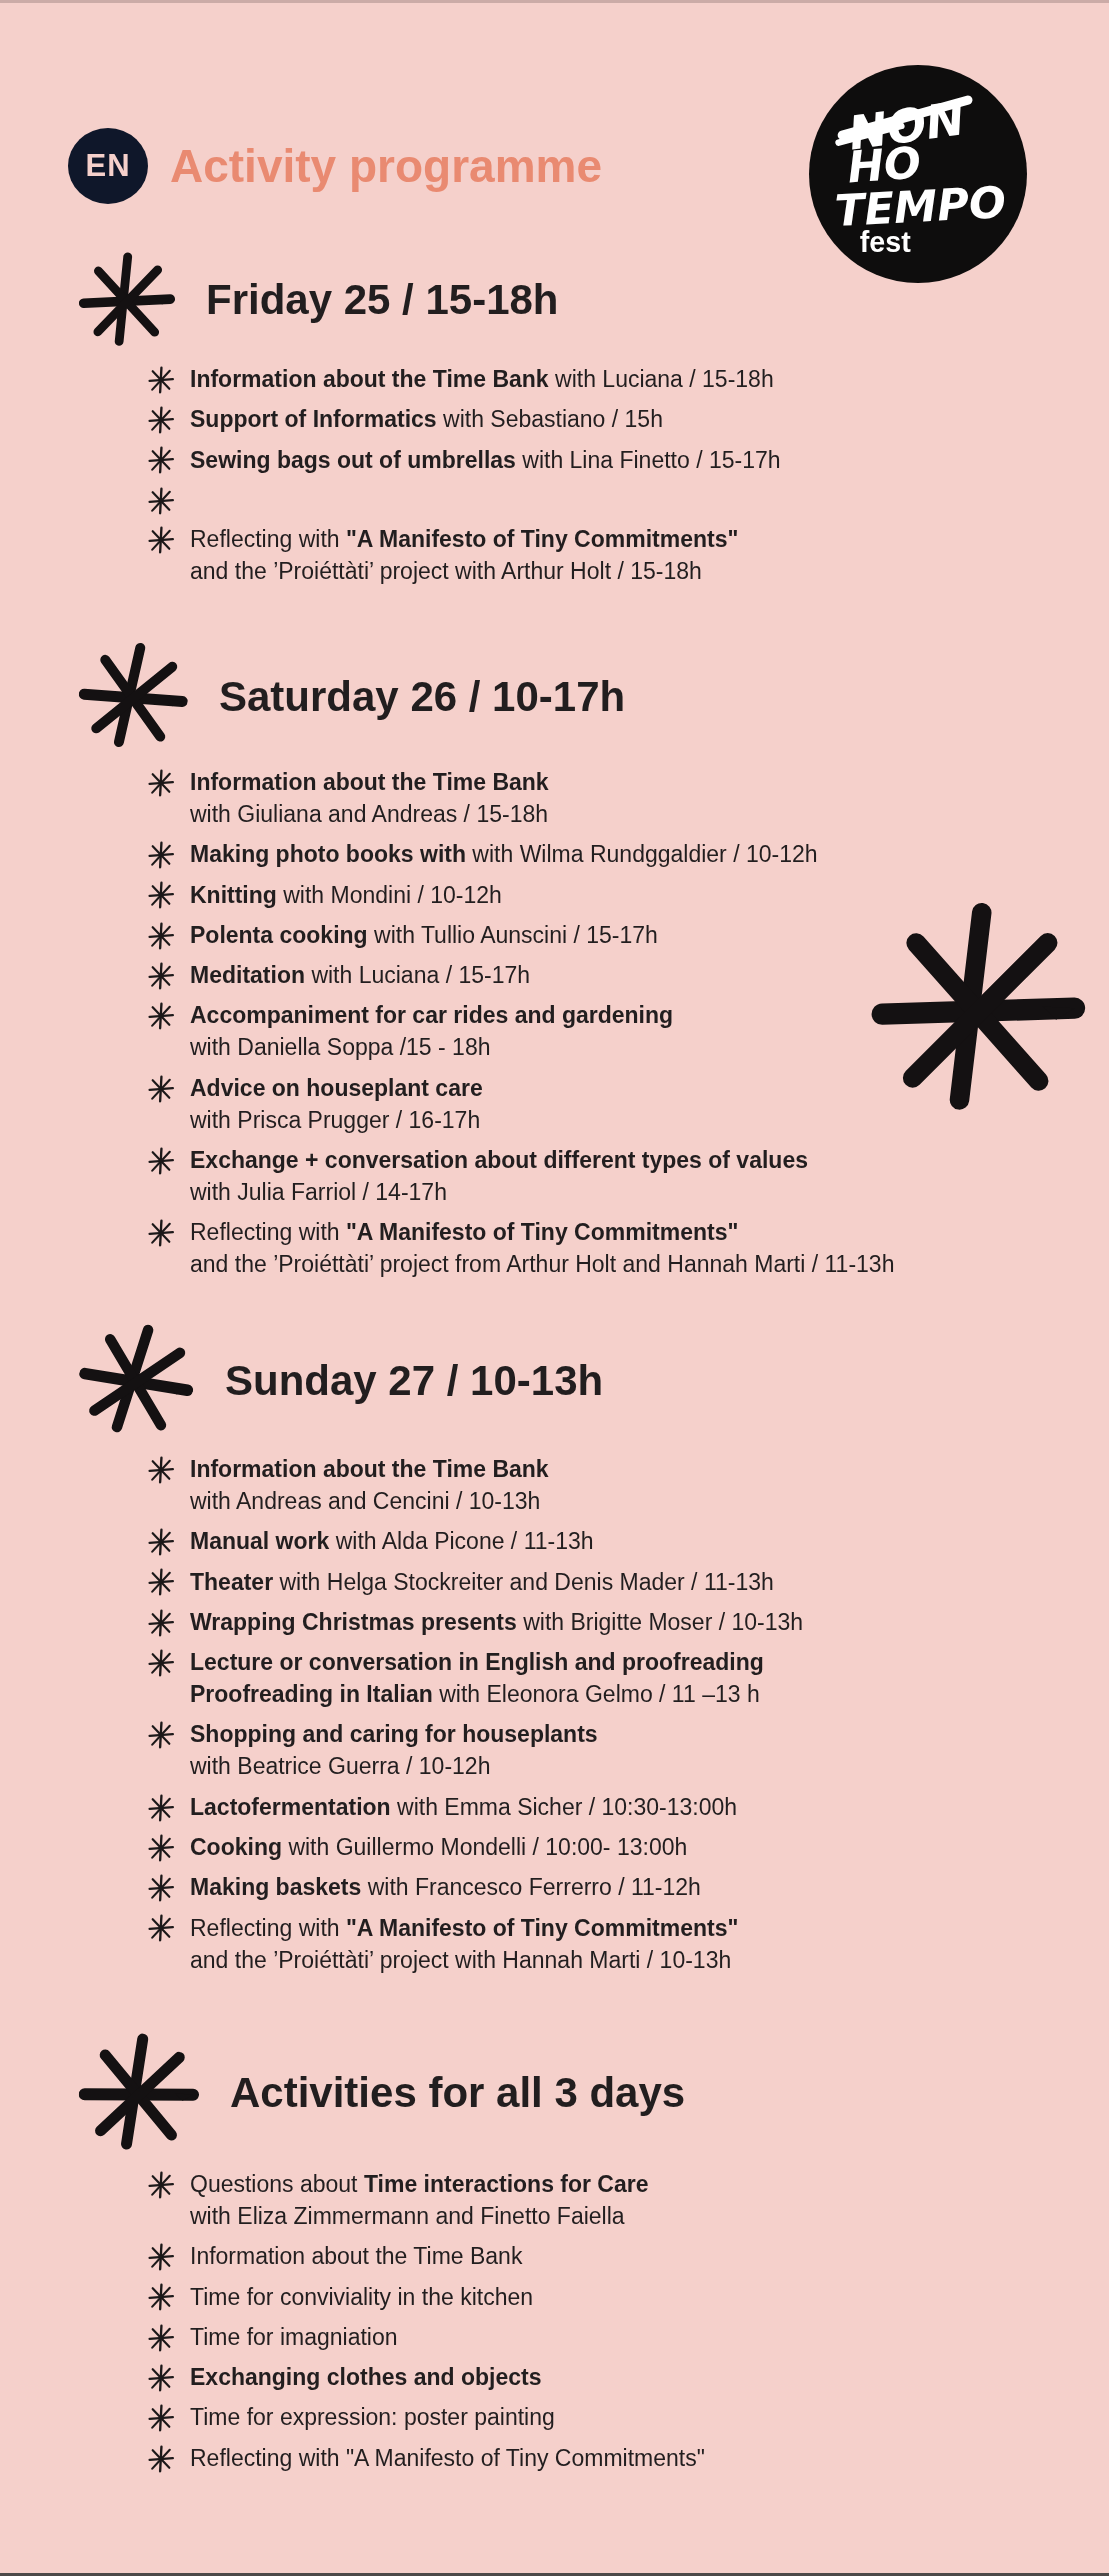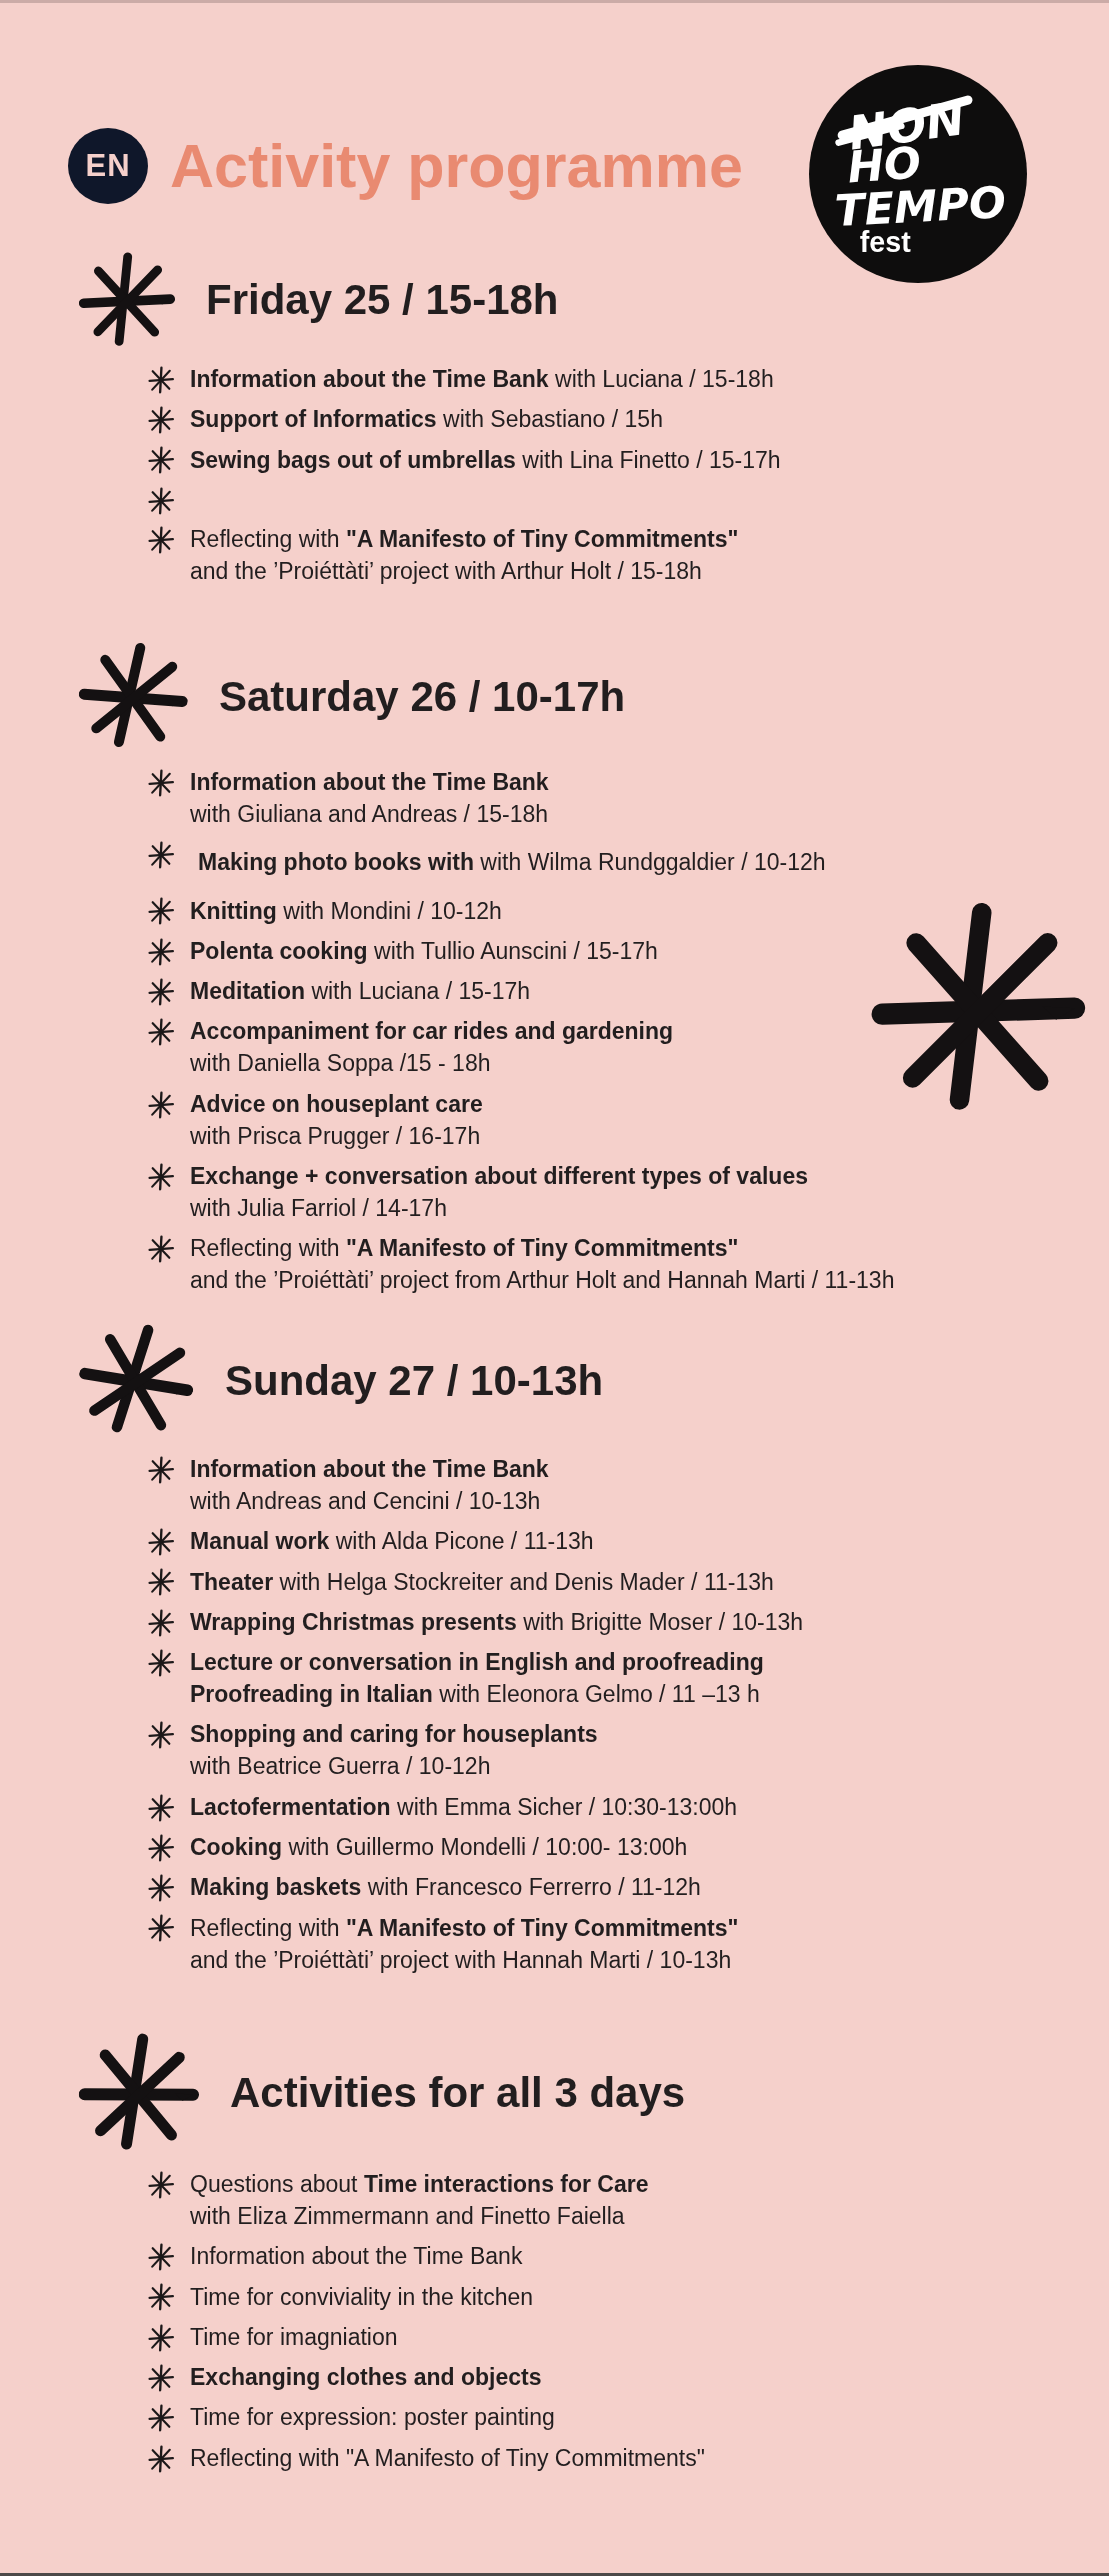--- a/index.html
+++ b/index.html
@@ -19,21 +19,21 @@
 
   
   .header{position:absolute;top:128px;left:68px;display:flex;align-items:center;gap:22px;}
   .lang-badge{
     width:80px;height:76px;border-radius:50%;
     background:#0f172a;
     display:flex;align-items:center;justify-content:center;
     font-weight:bold;font-size:31px;color:#f5d0cb;letter-spacing:0.9px;
   }
   .page-title{
-    margin:0;font-size:61px;font-weight:bold;color:#e98a71;letter-spacing:0;
+    margin:0;font-size:46px;font-weight:bold;color:#e98a71;letter-spacing:0;
   }
 
   
   .logo{position:absolute;top:65px;left:809px;width:218px;height:218px;}
   .logo text{fill:#fff;}
   .logo .hand{font-family:"DejaVu Sans","Liberation Sans",sans-serif;font-style:italic;font-weight:900;}
   .logo .fest{font-family:"Liberation Sans",sans-serif;font-weight:bold;font-style:normal;}
 
   
   .section{position:absolute;left:79px;width:980px;}
@@ -173,21 +173,21 @@
             <use href="#star-small"></use>
           </svg>
     <p class="item-text" style="margin:0">
       <span></span><b>Information about the Time Bank</b><span></span><span><br><span>with Giuliana and Andreas / 15-18h</span><b></b><span></span></span>
     </p>
   </li>
         <li class="item">
     <svg class="bullet" viewBox="0 0 30 30" width="28" height="28">
             <use href="#star-small"></use>
           </svg>
-    <p class="item-text" style="margin:8px">
+    <p class="item-text" style="margin:0">
       <span></span><b>Making photo books with</b><span> with Wilma Rundggaldier / 10-12h</span>
     </p>
   </li>
         <li class="item">
     <svg class="bullet" viewBox="0 0 30 30" width="28" height="28">
             <use href="#star-small"></use>
           </svg>
     <p class="item-text" style="margin:0">
       <span></span><b>Knitting</b><span> with Mondini / 10-12h</span>
     </p>

